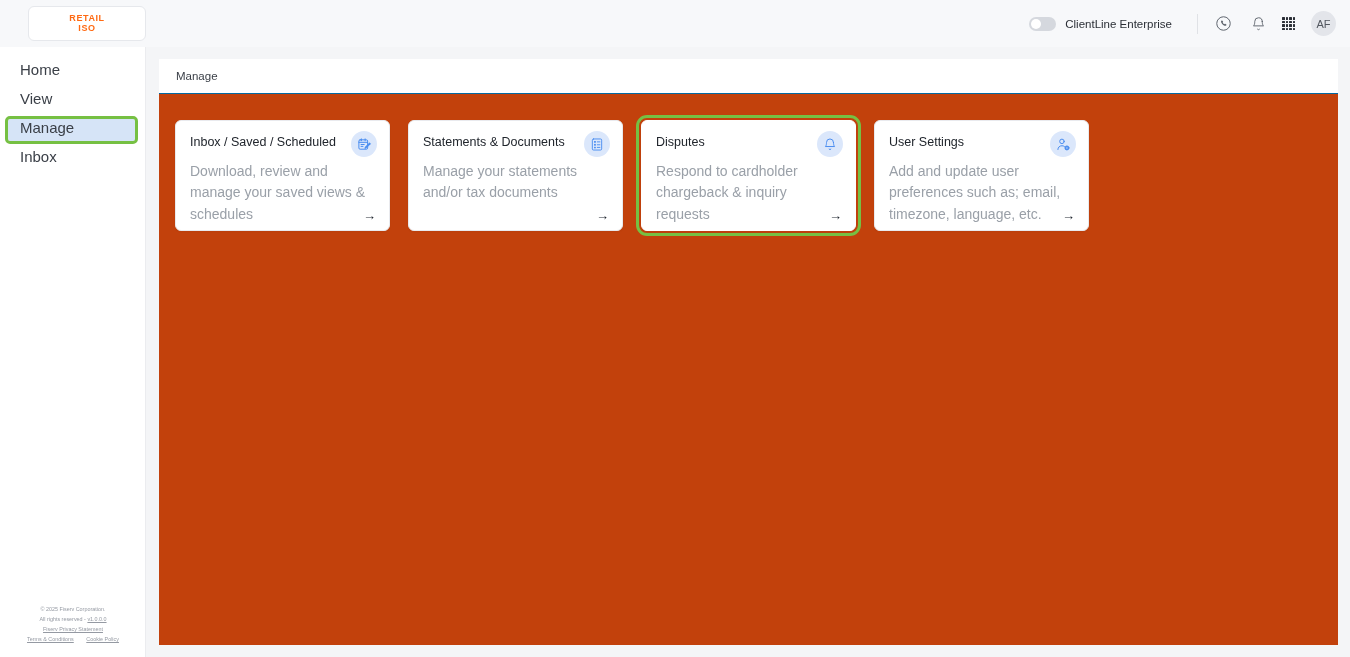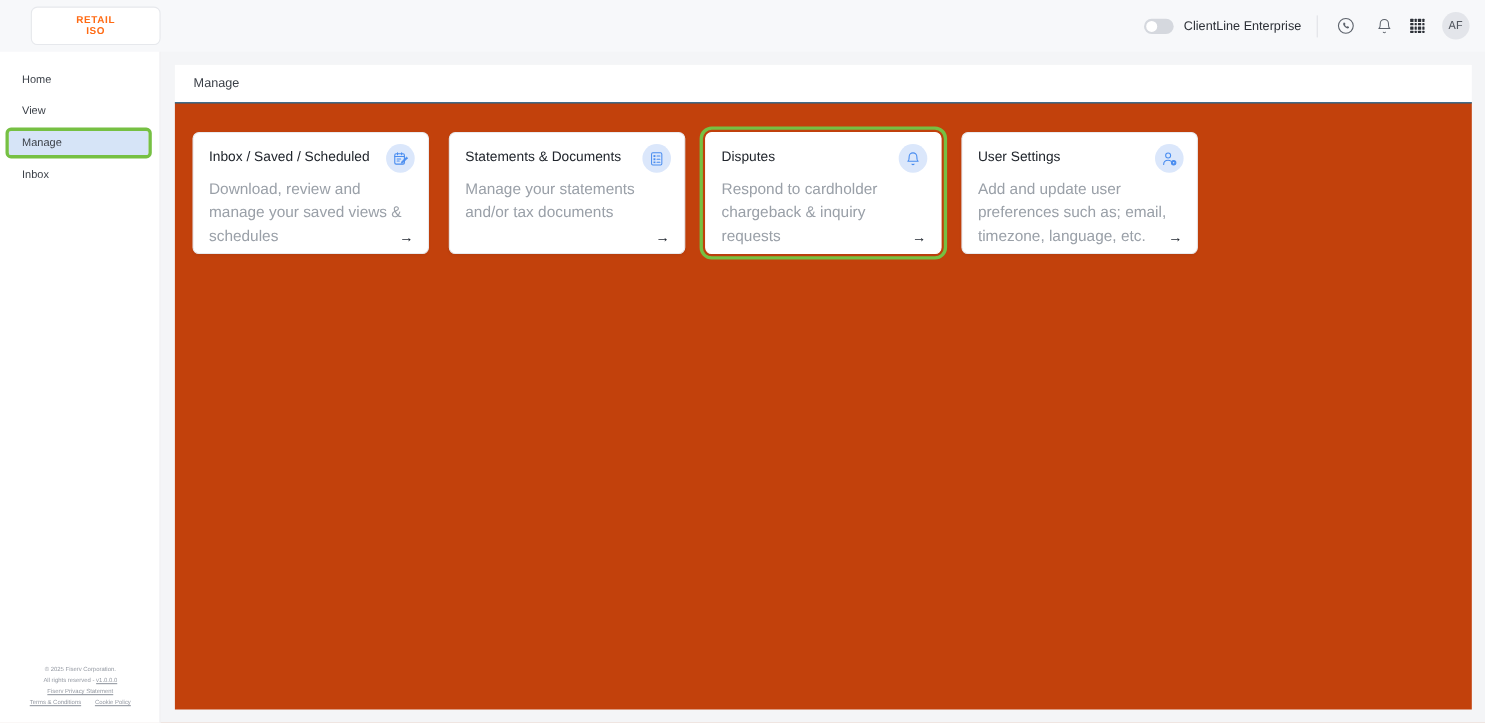--- a/index.html
+++ b/index.html
@@ -62,21 +62,21 @@
     margin-right: 9px;
   }
   .toggle .knob {
     position: absolute; top: 2px; left: 2px;
     width: 10px; height: 10px;
     border-radius: 50%;
     background: #ffffff;
   }
   .toggle-label {
     font-size: 11.5px; color: #2b2f36;
-    margin-right: 14px; white-space: nowrap;
+    margin-right: 25px; white-space: nowrap;
   }
   .divider-v {
     width: 1px; height: 20px;
     background: #e0e2e6; margin-right: 14px;
   }
   .icon-btn {
     width: 22px; height: 22px;
     display: flex; align-items: center; justify-content: center;
     margin-right: 13px;
   }
@@ -87,36 +87,36 @@
     grid-template-rows: repeat(4, 1fr);
     gap: 1px; margin-right: 16px;
   }
   .waffle i { background: #2b2f36; display: block; border-radius: 0.5px; }
   .avatar {
     width: 25px; height: 25px;
     border-radius: 50%;
     background: #e3e5ea;
     color: #52575f;
     font-size: 11px;
-    display: flex; align-items: center; justify-content: center; font-family: Liberation Mono, monospace;
+    display: flex; align-items: center; justify-content: center;
   }
 
   
   .sidebar {
     position: absolute; top: 47px; left: 0;
     width: 146px; height: 610px;
     background: #ffffff;
     border-right: 1px solid #ebecef;
   }
   .nav { padding-top: 14px; }
   .nav-item {
     height: 22px;
-    display: flex; align-items: center;
+    display: flex; align-items: flex-start;
     padding-left: 20px;
-    font-size: 10px;
+    font-size: 15px;
     color: #3a3f47;
     margin-bottom: 7px;
   }
   .nav-item.active {
     background: #d6e4f7;
     border-radius: 2px;
     margin-left: 8px; margin-right: 10px;
     padding-left: 12px;
     outline: 3px solid #76c043;
     outline-offset: 0px;

